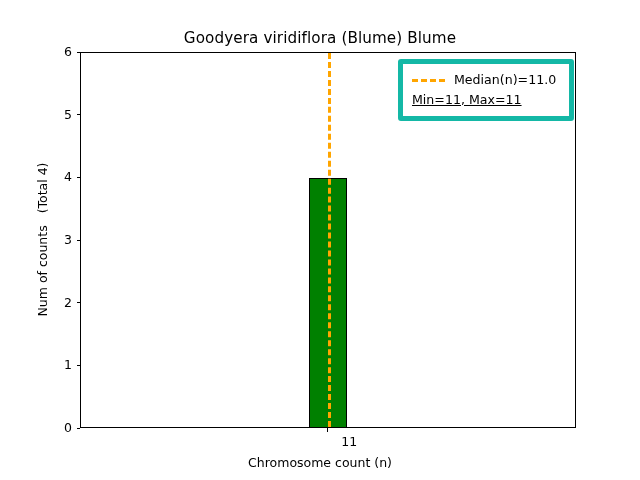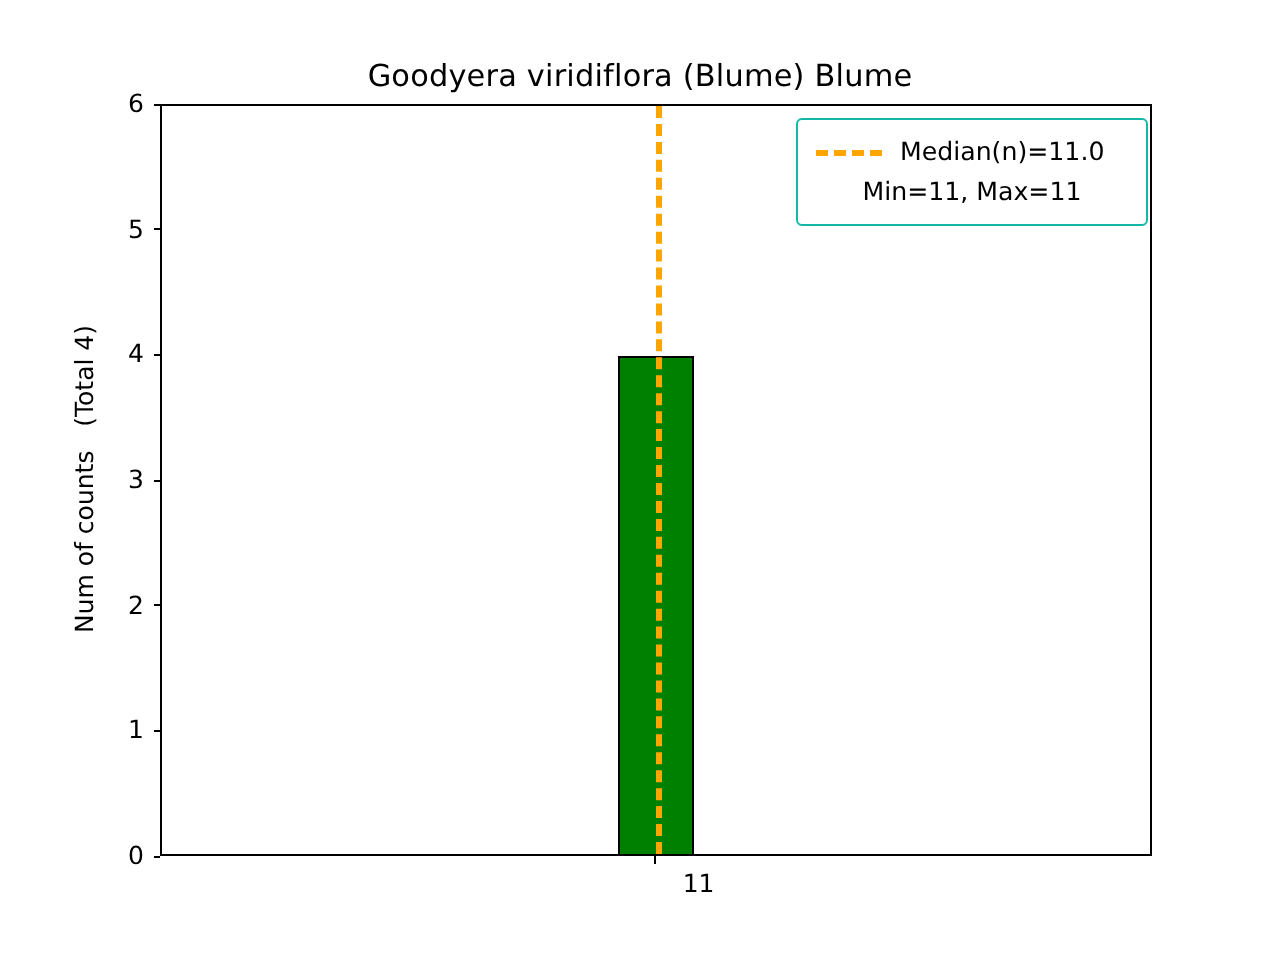--- a/index.html
+++ b/index.html
@@ -126,21 +126,21 @@
   }
 
   
   #legend {
     position: absolute;
     left: 398px;
     top: 59px;
     width: 176px;
     box-sizing: border-box;
     background: #ffffff;
-    border: 1px solid #14b8a6;
+    border: 5px solid #14b8a6;
     border-radius: 3px;
     padding: 6px 9px 7px 9px;
   }
   .legend-row {
     display: flex;
     align-items: center;
     height: 19px;
   }
   .legend-swatch {
     width: 33px;
@@ -157,22 +157,23 @@
     height: 0;
     border-top: 3.1px dashed #ffa500;
     display: block;
   }
   .legend-text {
     font-size: 12.6px;
     color: #000000;
     white-space: nowrap;
   }
   .legend-row.second {
-    justify-content: center;
+    justify-content: flex-start;
     height: 20px;
+    text-decoration: underline;
   }
 </style>
 </head>
 <body>
 
 <div id="figure">
 
   <div id="chart-title">Goodyera viridiflora (Blume) Blume</div>
 
   <div id="plot-area">
@@ -197,20 +198,21 @@
       <div class="y-tick-mark" style="top: 114.167px;"></div>
       <div class="y-tick-label" style="left: 52px; width: 20px; right: auto; top: 106.667px;">5</div>
       <div class="y-tick-mark" style="top: 51.5px;"></div>
       <div class="y-tick-label" style="left: 52px; width: 20px; right: auto; top: 44px;">6</div>
     </div>
   <div id="x-ticks">
       <div class="x-tick-mark" style="left: 326.756px;"></div>
       <div class="x-tick-label" style="left: 297.256px; width: 60px;">11</div>
     </div>
 
+  <div id="xlabel">Chromosome count (n)</div>
 
   <div id="ylabel">Num of counts   (Total 4)</div>
 
   <div id="legend">
     <div class="legend-row">
       <span class="legend-swatch">
           <i></i>
         </span>
       <span class="legend-text">Median(n)=11.0</span>
     </div>

